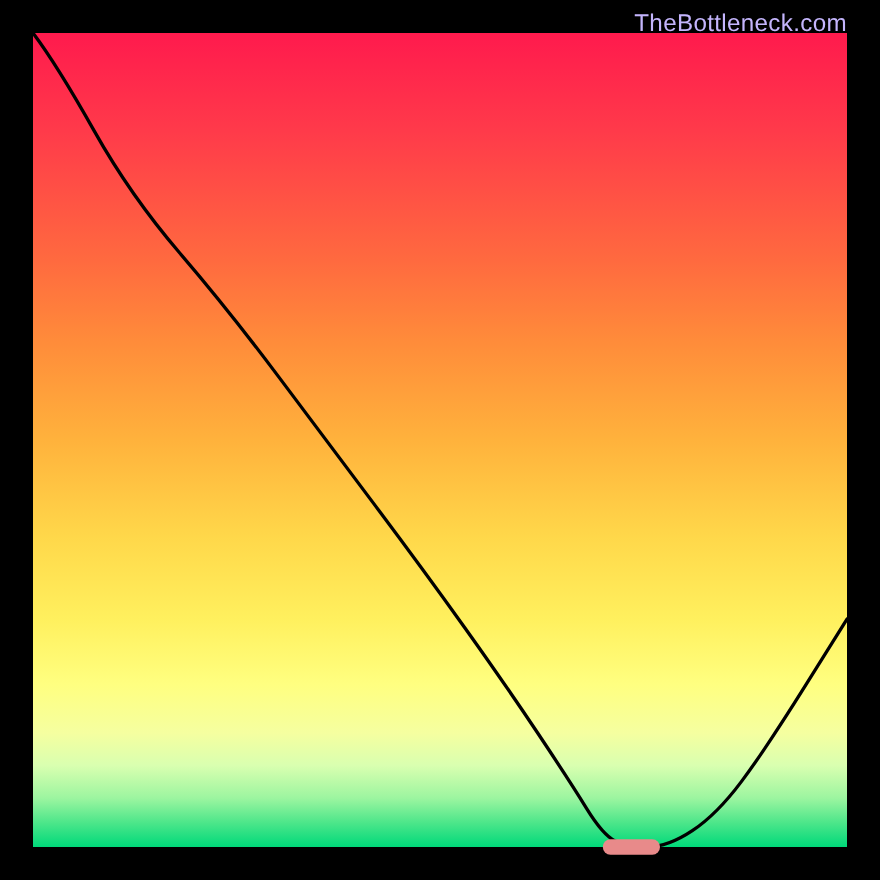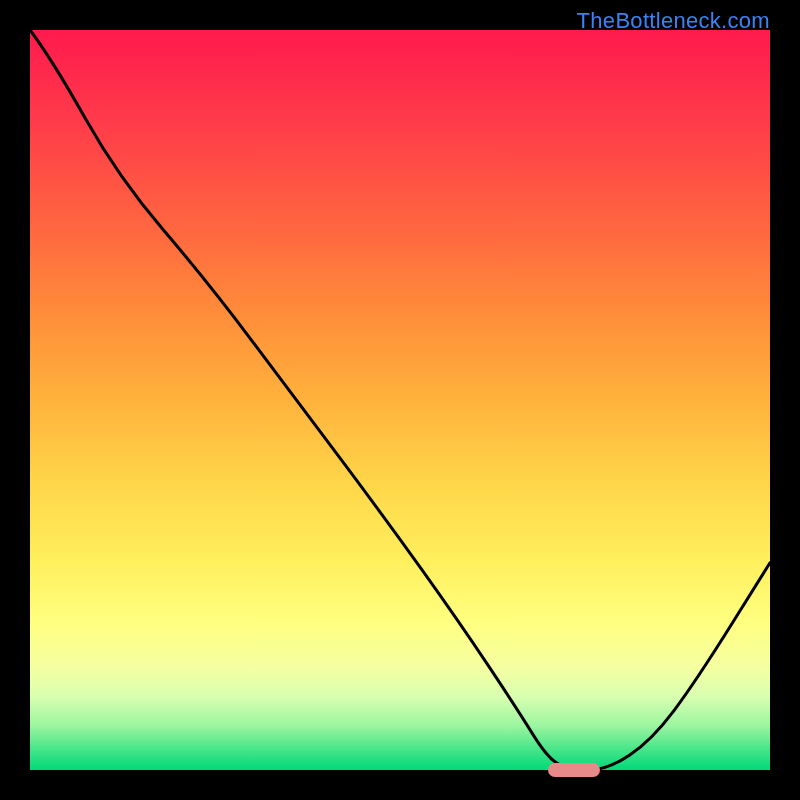--- a/index.html
+++ b/index.html
@@ -30,21 +30,21 @@
       #d9ffb0 90%,
       #9cf5a0 94%,
       #4de68a 97%,
       #00d97a 100%);
     box-sizing: border-box;
   }
   .attribution {
     position: absolute;
     top: 8px;
     right: 30px;
-    color: #3b82f6;
+    color: #c4b5fd;
     font-size: 22px;
     font-weight: 500;
     letter-spacing: 0.3px;
   }
   svg.curve {
     position: absolute;
     left: 0;
     top: 0;
     width: 740px;
     height: 740px;

